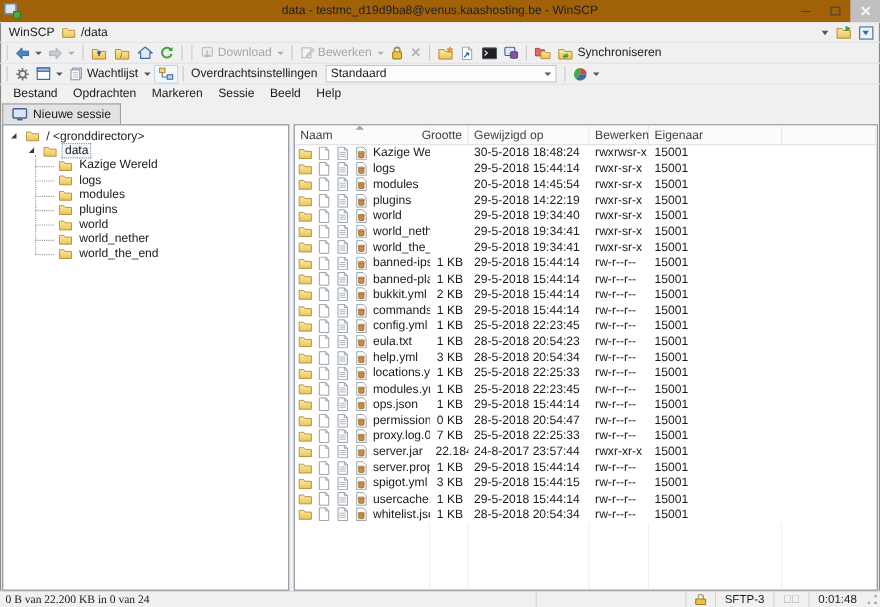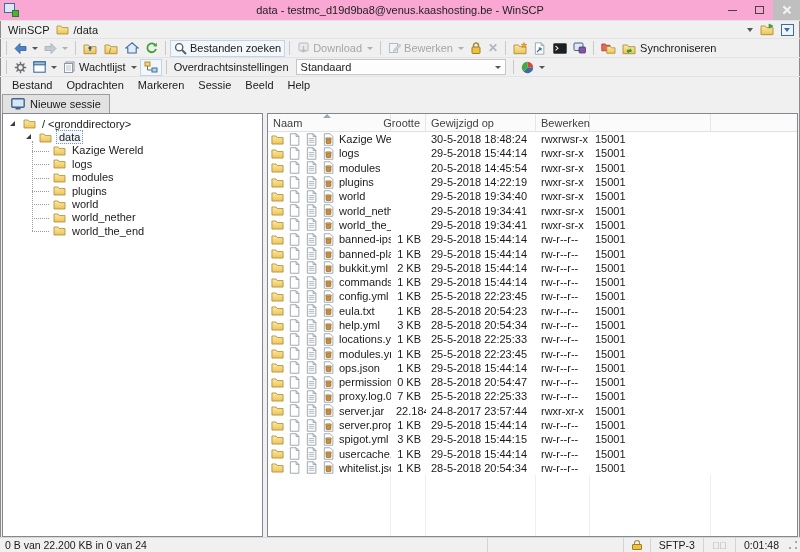--- a/index.html
+++ b/index.html
@@ -7,21 +7,21 @@
   body {
     font-family: "Liberation Sans", sans-serif;
     font-size: 11px;
     color: #1a1a1a;
     background: #f0f0f0;
     position: relative;
     overflow: hidden;
     box-shadow: inset 0 0 0 1px #8a8a8a;
   }
   
-  .titlebar { height: 20px; position: relative; display: flex; align-items: center; background: #f9a8d4; }
+  .titlebar { height: 20px; position: relative; display: flex; align-items: center; background: #a16207; }
   .app-icon { width: 15px; height: 14px; margin-left: 4px; position: relative; }
   .app-icon .mon { position:absolute; left:0; top:0; width:11px; height:10px; background:#dce8f4; border:1.5px solid #3f6c9e; }
   .app-icon .cube { position:absolute; right:0; bottom:0; width:7px; height:7px; background:#4caf3f; border:1px solid #2f7a27; }
   .title-text { position: absolute; left: 0; right: 0; text-align: center; color: #222; }
   .win-controls { margin-left: auto; display: flex; height: 20px; z-index: 2; }
   .win-btn { width: 27px; height: 20px; display: flex; align-items: center; justify-content: center; color:#444; }
   .win-btn .dash { width: 9px; height: 1px; background: #444; }
   .win-btn .box { width: 9px; height: 8px; border: 1px solid #444; }
   .win-btn.close { background: #bfbfbf; }
   .win-btn.close .x { position: relative; width: 10px; height: 10px; }
@@ -91,21 +91,21 @@
   .cell.size { text-align: right; padding-right: 5px; }
   .row-icon { display: none; width: 13px; height: 13px; flex: 0 0 auto; }
   .file-row[data-type="folder"] .row-icon.i-folder,
   .file-row[data-type="file"]   .row-icon.i-file,
   .file-row[data-type="text"]   .row-icon.i-text,
   .file-row[data-type="jar"]    .row-icon.i-jar { display: block; }
   .list-filler { flex: 1; position: relative; }
   .list-filler .vline { position: absolute; top: 0; bottom: 0; width: 1px; background: #efefef; }
   
   .statusbar { height: 15px; display: flex; align-items: center; border-top: 1px solid #d8d8d8; background: #f0f0f0; font-size: 10.5px; }
-  .sb-left { width: 488px; padding-left: 5px; border-right: 1px solid #d4d4d4; height: 100%; display: flex; align-items: center; }
+  .sb-left { width: 488px; padding-left: 5px; border-right: 1px solid #d4d4d4; height: 100%; display: flex; align-items: center; font-family: Liberation Serif, serif; }
   .sb-fill { flex: 1; }
   .sb-sec { height: 100%; display: flex; align-items: center; justify-content: center; border-left: 1px solid #d4d4d4; padding: 0 8px; }
   .padlock { position: relative; width: 10px; height: 10px; }
   .padlock .shackle { position: absolute; left: 2px; top: 0; width: 6px; height: 5px; border: 1.4px solid #a08a3c; border-bottom: none; border-radius: 4px 4px 0 0; }
   .padlock .body { position: absolute; left: 0; top: 4px; width: 10px; height: 6px; background: #eec23f; border: 1px solid #9c7f22; border-radius: 1px; }
   .mute-icon { color: #a3a3a3; font-size: 10px; }
   .resize-grip { width: 12px; height: 12px; margin: auto 1px 1px auto; background:
     radial-gradient(circle at 9px 3px, #a9a9a9 1px, transparent 1.4px),
     radial-gradient(circle at 9px 9px, #a9a9a9 1px, transparent 1.4px),
     radial-gradient(circle at 3px 9px, #a9a9a9 1px, transparent 1.4px); }
@@ -215,27 +215,20 @@
       <path d="M7 0.8 L0.8 6 H2.8 V11 H11.2 V6 H13.2z" fill="#dfeafa" stroke="#3f6c9e" stroke-width="1.1"></path>
     </svg>
   </span>
   <span class="tb-item">
     <svg class="ic" width="13" height="12" viewBox="0 0 13 12">
       <path d="M10.5 3.5 A4.4 4.4 0 1 0 11 7" fill="none" stroke="#3da32f" stroke-width="1.8"></path>
       <path d="M11.8 0.8 L11.8 4.6 L8 4.2z" fill="#3da32f"></path>
     </svg>
   </span>
   <span class="tb-sep"></span>
-  <span class="tb-item framed">
-    <svg class="ic" width="13" height="13" viewBox="0 0 13 13">
-      <circle cx="5.2" cy="5.2" r="3.6" fill="#fdfdfd" stroke="#4d5b68" stroke-width="1.3"></circle>
-      <path d="M8 8 L12 12" stroke="#4d5b68" stroke-width="1.8"></path>
-    </svg>
-    <span class="tb-label">Bestanden zoeken</span>
-  </span>
   <span class="tb-sep"></span>
   <span class="tb-item">
     <svg class="ic" width="13" height="12" viewBox="0 0 13 12">
       <rect x="2" y="1" width="9" height="8" rx="1" fill="#e7eaee" stroke="#b4bbc2"></rect>
       <path d="M6.5 4 V9.5 M4.5 7.8 L6.5 9.8 L8.5 7.8" stroke="#b4bbc2" stroke-width="1.3" fill="none"></path>
     </svg>
     <span class="tb-label disabled">Download</span>
     <span class="dd-sm disabled"></span>
   </span>
   <span class="tb-sep"></span>
@@ -440,20 +433,21 @@
 
   <div class="splitter"></div>
 
   <div class="files-panel">
     <div class="list-header">
       <span class="sort-asc"></span>
       <span class="hc">Naam</span>
       <span class="hc right">Grootte</span>
       <span class="hc">Gewijzigd op</span>
       <span class="hc">Bewerken</span>
+      <span class="hc">Eigenaar</span>
       <span class="hc"></span>
     </div>
     <div class="rows">
 
         <div class="file-row" data-type="folder">
           <span class="cell name">
             <svg class="ic row-icon i-folder">
               <use href="#i-folder"></use>
             </svg>
             <svg class="ic row-icon i-file">

